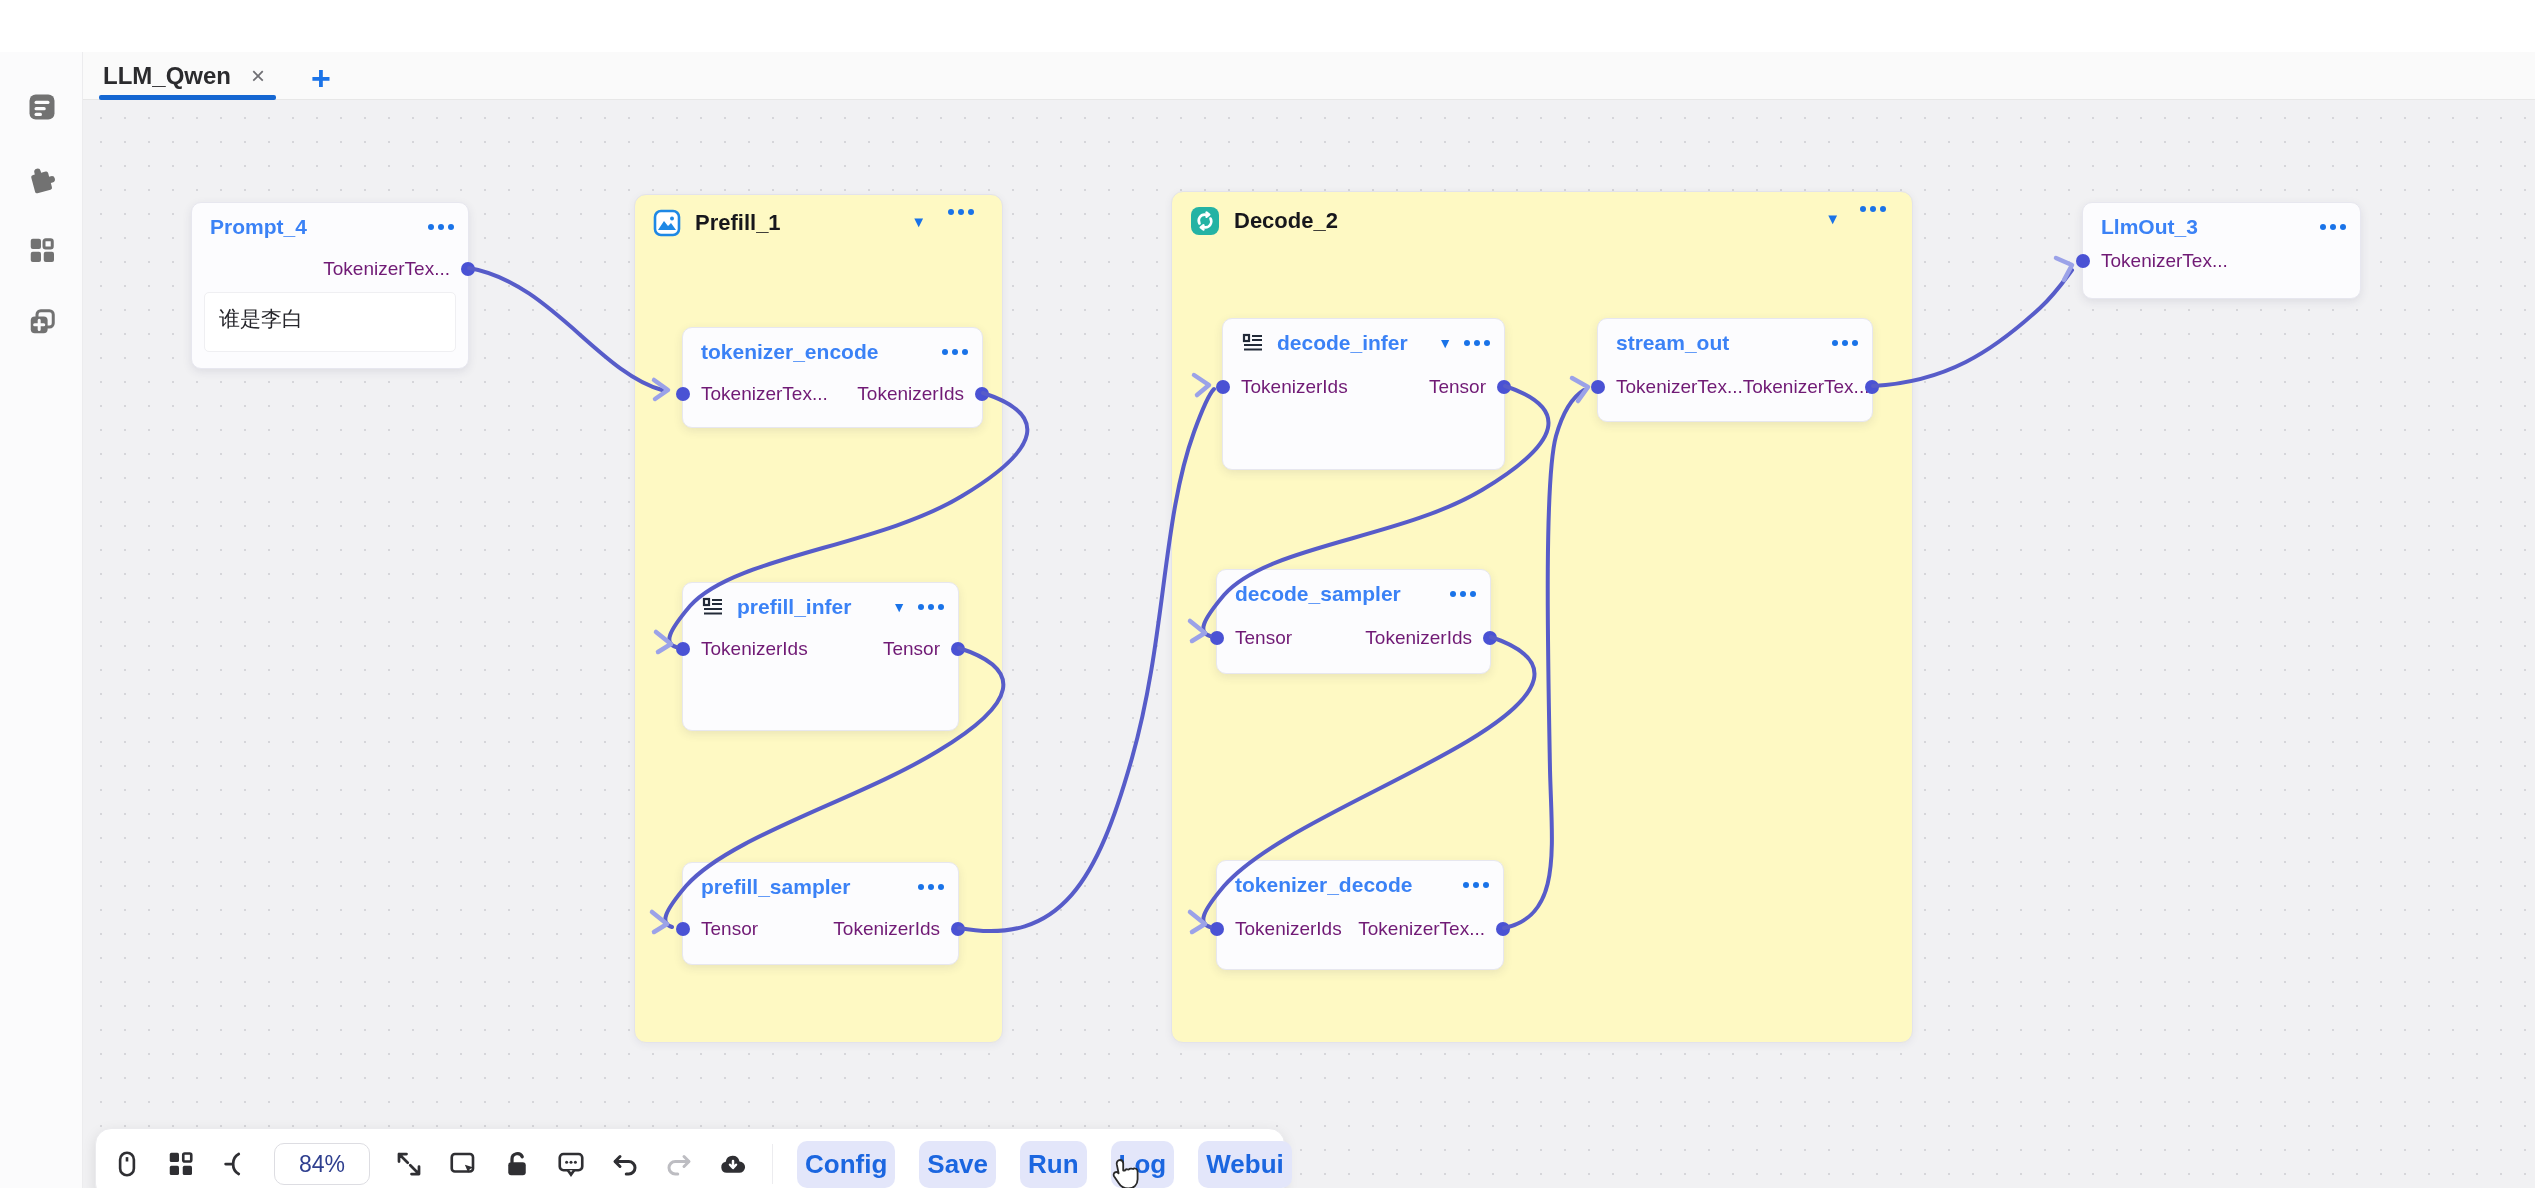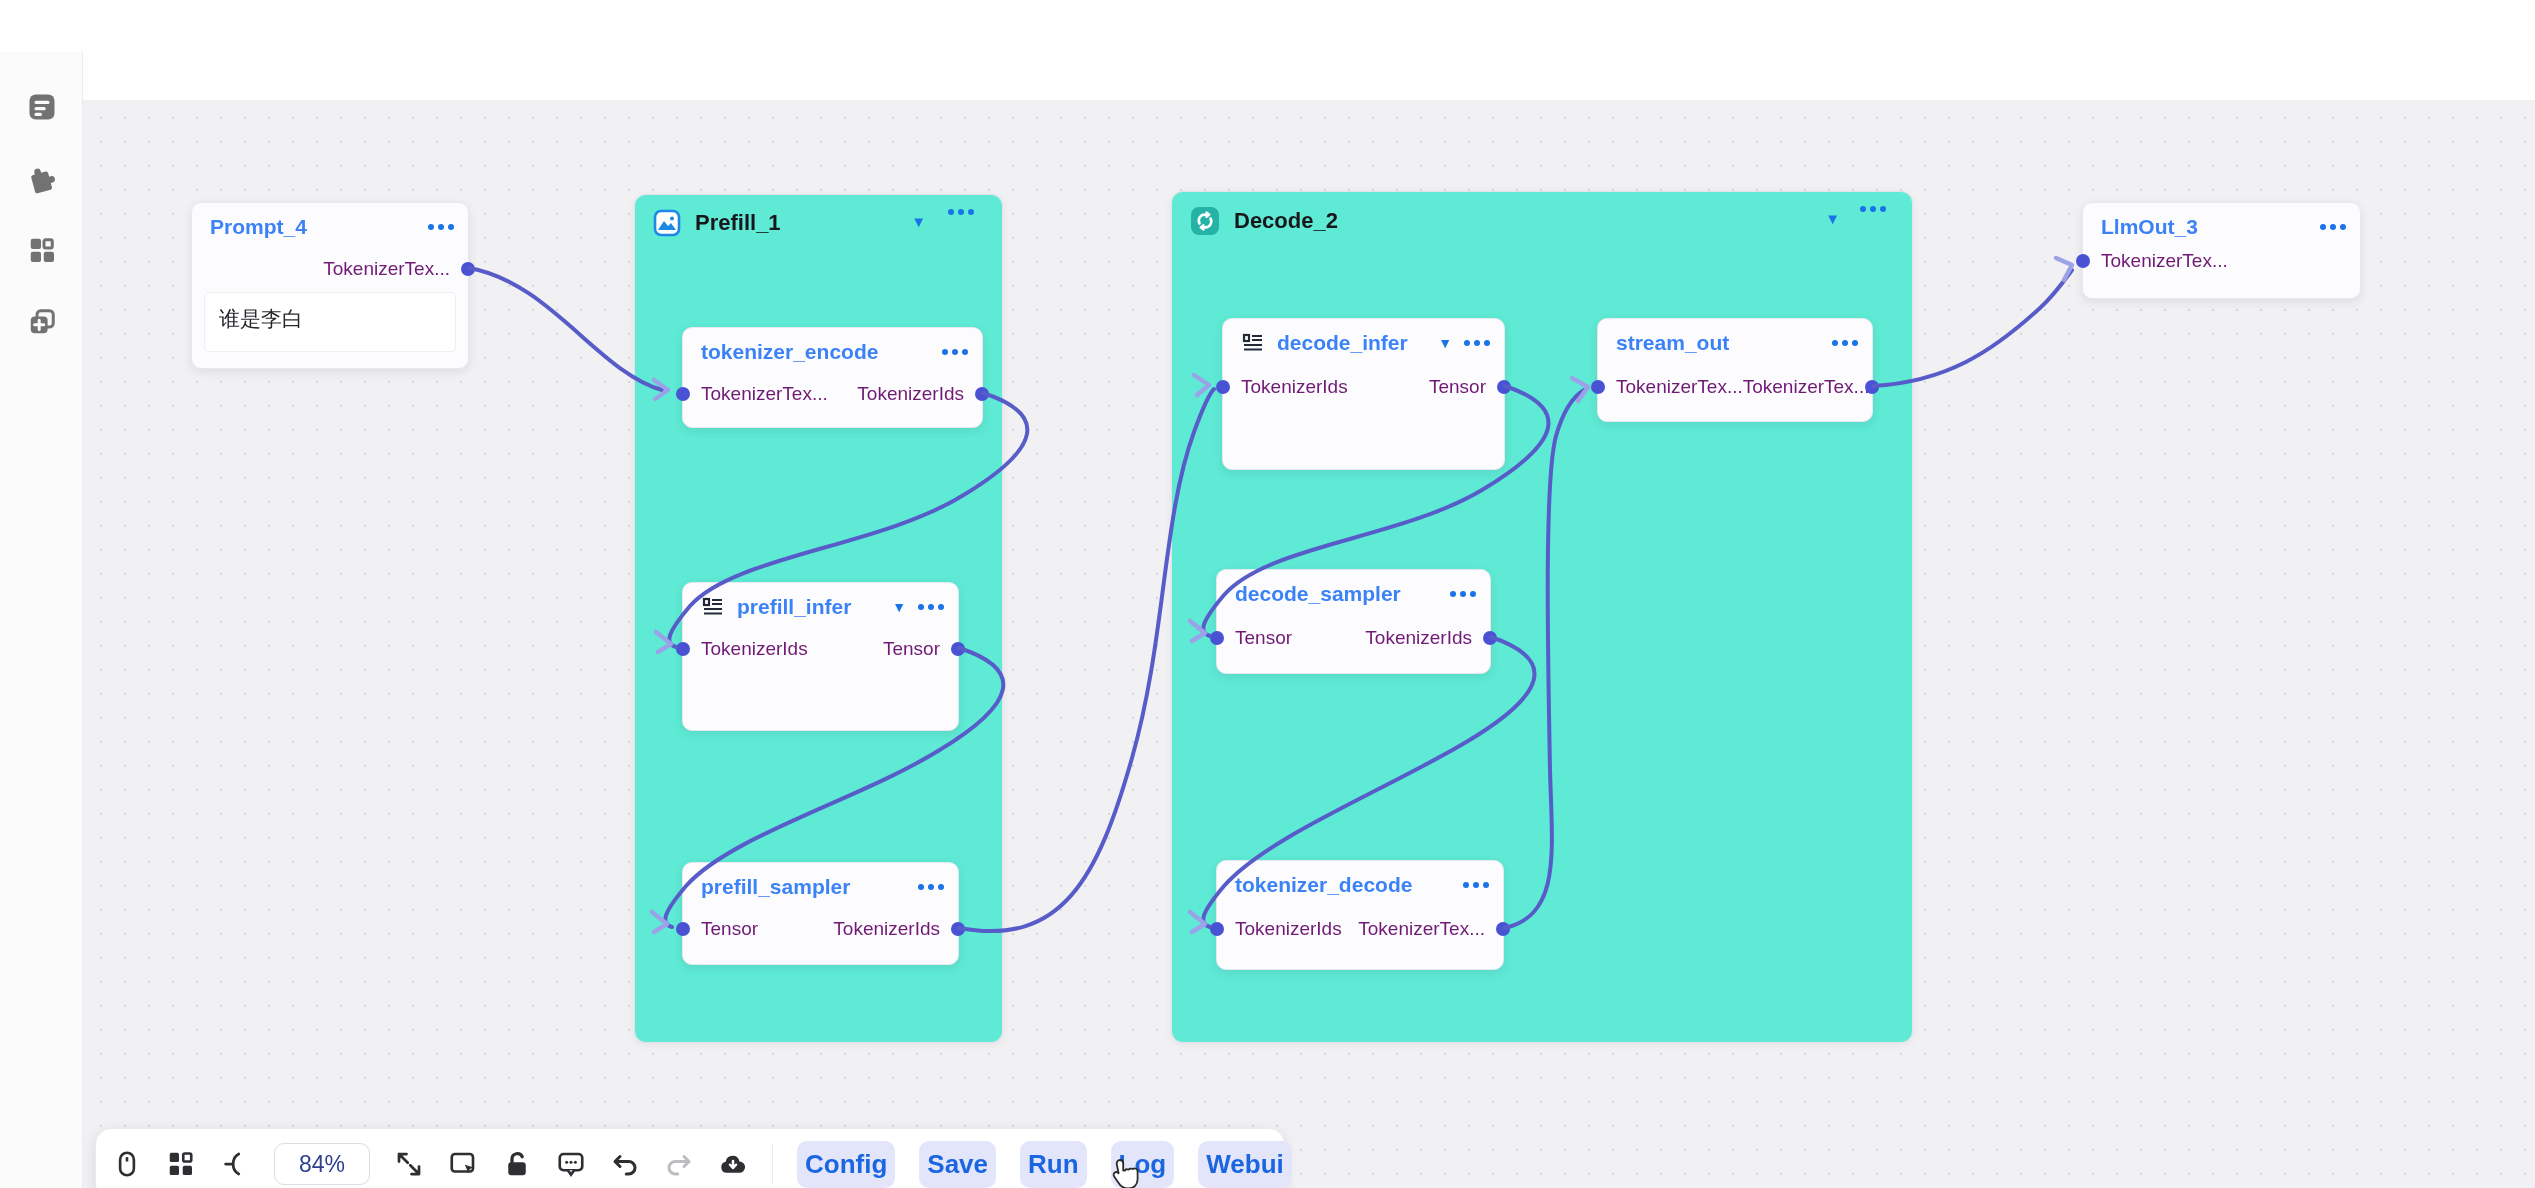--- a/index.html
+++ b/index.html
@@ -34,21 +34,21 @@
 
   
   .canvas { position:absolute; left:83px; top:100px; width:2452px; height:1088px; background:#f1f1f3;
     background-image:radial-gradient(circle, #d6d6da 1.3px, rgba(0,0,0,0) 1.4px);
     background-size:24px 24px; background-position:6px 6px; z-index:1; }
 
   .edges { position:absolute; left:0; top:0; width:2535px; height:1188px; z-index:12; pointer-events:none; }
   .edges path.wire { stroke:#575cc9; stroke-width:4; fill:none; stroke-linecap:round; }
   .edges path.head { stroke:#9ba2e8; stroke-width:4.5; fill:none; stroke-linecap:round; stroke-linejoin:round; }
 
-  .group { position:absolute; background:#5eead4; border:1px solid #e3e3eb; border-radius:12px;
+  .group { position:absolute; background:#fef9c3; border:1px solid #e3e3eb; border-radius:12px;
     box-shadow:0 2px 8px rgba(40,40,80,.06); z-index:3; }
   .group-head { position:absolute; left:18px; top:14px; display:flex; align-items:center; gap:14px; }
   .group-title { font-size:22px; font-weight:bold; color:#17171c; }
   .group-caret { position:absolute; top:18px; color:#1a73e8; font-size:15px; }
   .group-menu  { position:absolute; top:14px; }
 
   .node { position:absolute; background:#fcfcfe; border:1px solid #e7e7ef; border-radius:10px;
     box-shadow:0 3px 10px rgba(50,50,90,.10); z-index:5; }
   .node-head { position:absolute; left:18px; top:12px; right:14px; display:flex; align-items:center; gap:12px; }
   .node-title { font-size:21px; font-weight:bold; color:#3b82f6; white-space:nowrap; }
@@ -85,20 +85,28 @@
     color:rgba(253,253,253,.96); text-shadow:2px 2px 2px rgba(110,110,115,.55); z-index:6; white-space:nowrap; }
 
   .cursor { position:absolute; left:1108px; top:1156px; z-index:40; }
 </style>
 </head>
 <body>
 
 <div class="app">
 
 
+  <div class="tabbar">
+    <div class="tab">
+      <span class="tab-label">LLM_Qwen</span>
+      <span class="tab-close">×</span>
+      <div class="tab-underline"></div>
+    </div>
+    <div class="tab-add">+</div>
+  </div>
 
   <div class="sidebar">
     <div class="side-item" style="top:40px">
       <svg viewBox="0 0 24 24" fill="currentColor">
           <rect x="2" y="2" width="20" height="20" rx="5"></rect>
           <rect x="6" y="7" width="12" height="2.6" rx="1.3" fill="#fbfbfc"></rect>
           <rect x="6" y="12" width="9" height="2.6" rx="1.3" fill="#fbfbfc"></rect>
           <rect x="6" y="16.6" width="6" height="2.6" rx="1.3" fill="#fbfbfc"></rect>
         </svg>
     </div>

